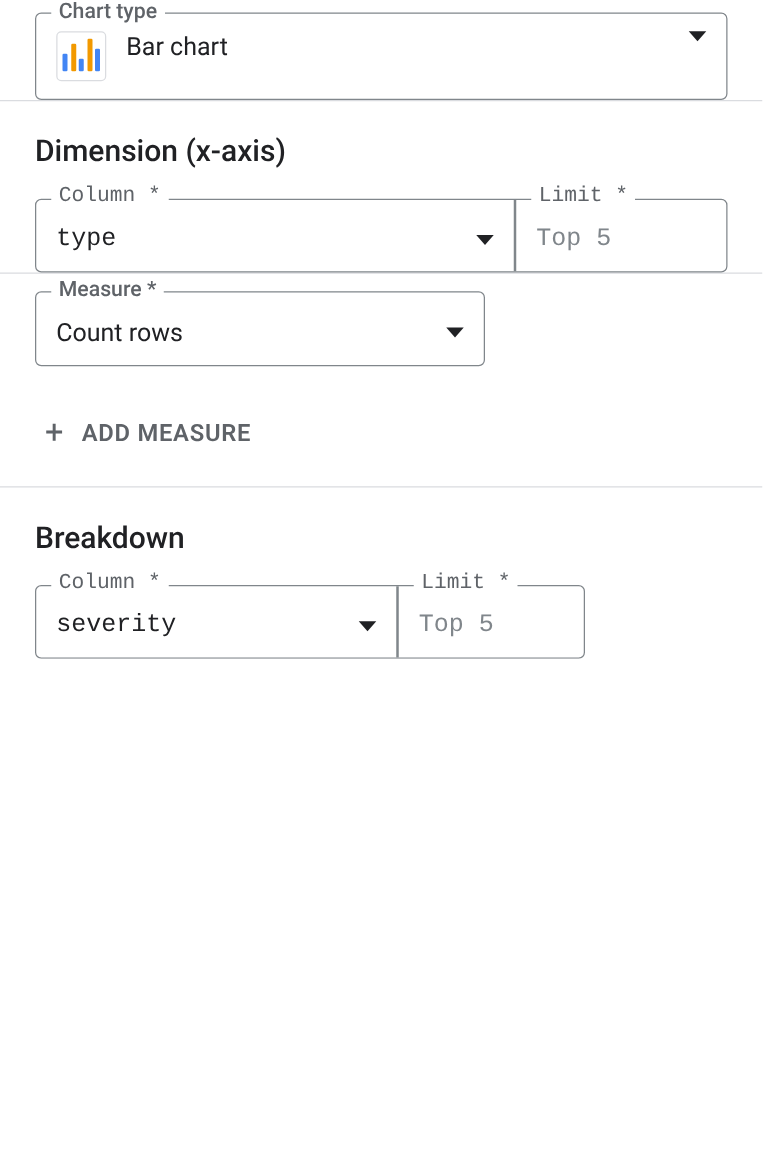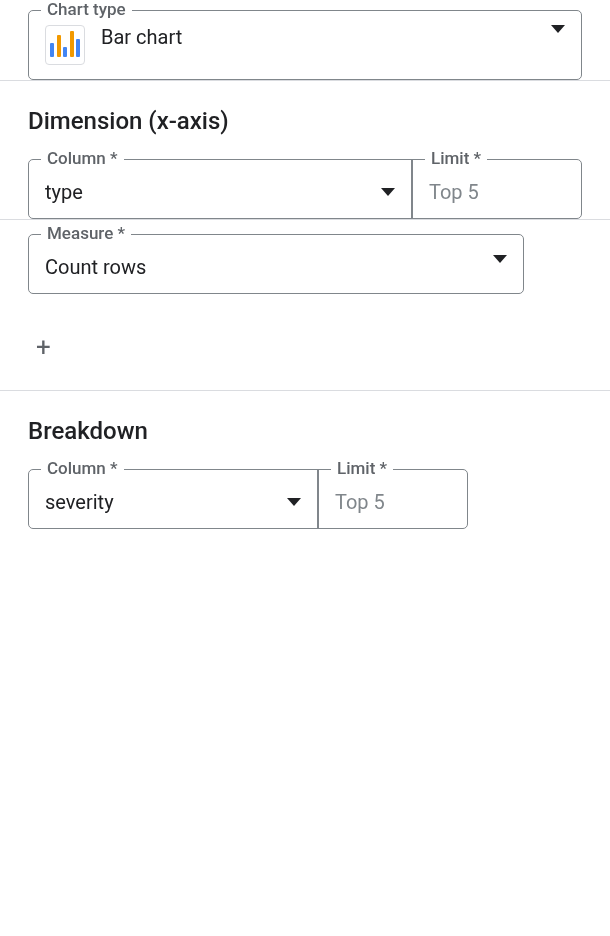--- a/index.html
+++ b/index.html
@@ -101,20 +101,21 @@
   .split-field {
     display:flex;
     border:1.5px solid #80868b;
     border-radius:5px;
     margin-top: 14px;
     position:relative;
   }
   .split-field .part {
     position:relative;
     padding: 20px 16px 14px 16px;
+    font-family: Liberation Mono, monospace;
   }
   .split-field .part.main { flex:1; display:flex; align-items:center; justify-content:space-between;}
   .split-field .part.limit { width: 170px; border-left:2px solid #80868b;}
   .split-label {
     position:absolute;
     top:-12px; left:12px;
     background:#fff;
     padding:0 6px;
     font-size:17px;
     color:#5f6368;
@@ -128,24 +129,24 @@
     color:#3c4043;
     padding: 30px 0 34px 0;
   }
   
   .single-select {
     border:1.5px solid #80868b;
     border-radius:5px;
     position:relative;
     padding: 20px 16px 14px 16px;
     display:flex;
-    align-items:flex-start;
+    align-items:center;
     justify-content:space-between;
     margin-top:14px;
-    width: 496px;
+    width: 360px;
   }
   .single-select .split-label { top:-12px; }
   
   .add-measure {
     display:flex;
     align-items:center;
     gap: 14px;
     padding: 40px 0 30px 8px;
     color:#5f6368;
     font-size: 19px;
@@ -202,20 +203,21 @@
 
   <hr class="divider">
 
   <div class="single-select">
     <div class="split-label">Measure *</div>
     <div class="field-value">Count rows</div>
     <div class="dropdown-caret"></div>
   </div>
   <div class="add-measure">
     <span class="plus">+</span>
+    <span>ADD MEASURE</span>
   </div>
 
   <hr class="divider">
 
   <div class="section-title">Breakdown</div>
   <div class="split-field breakdown-split">
     <div class="part main">
       <div class="split-label">Column *</div>
       <div class="field-value">severity</div>
       <div class="dropdown-caret"></div>

